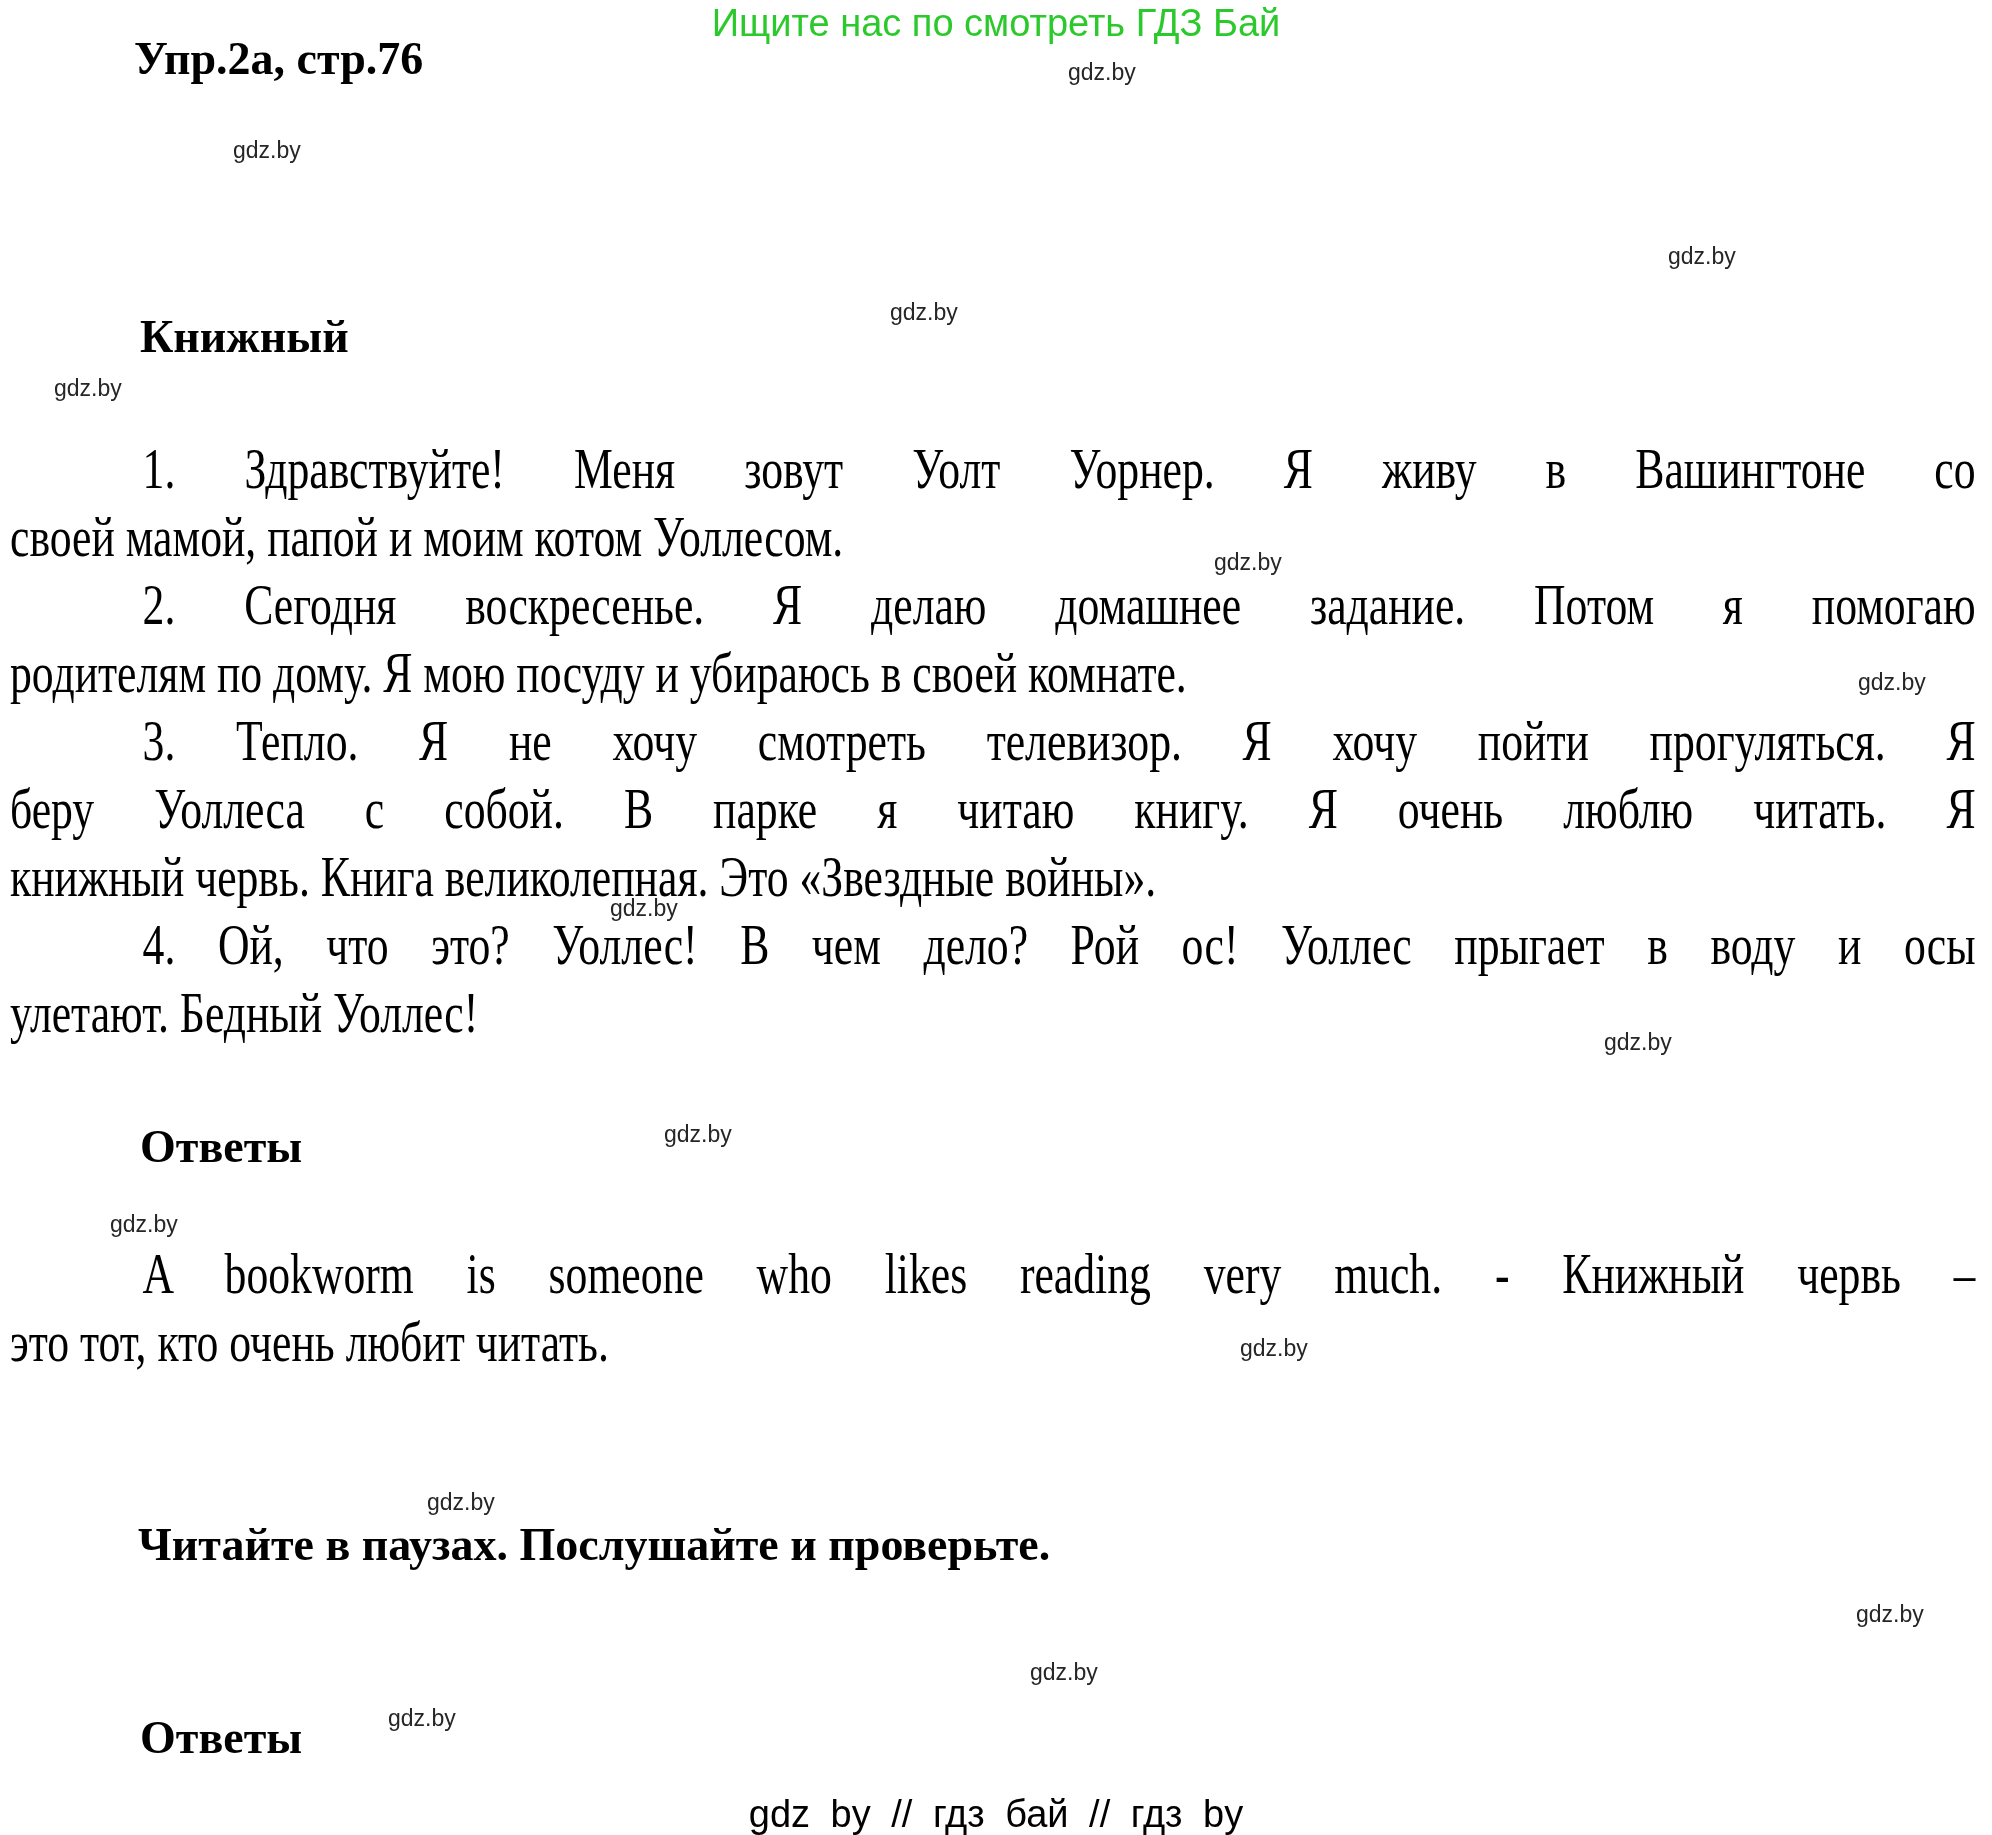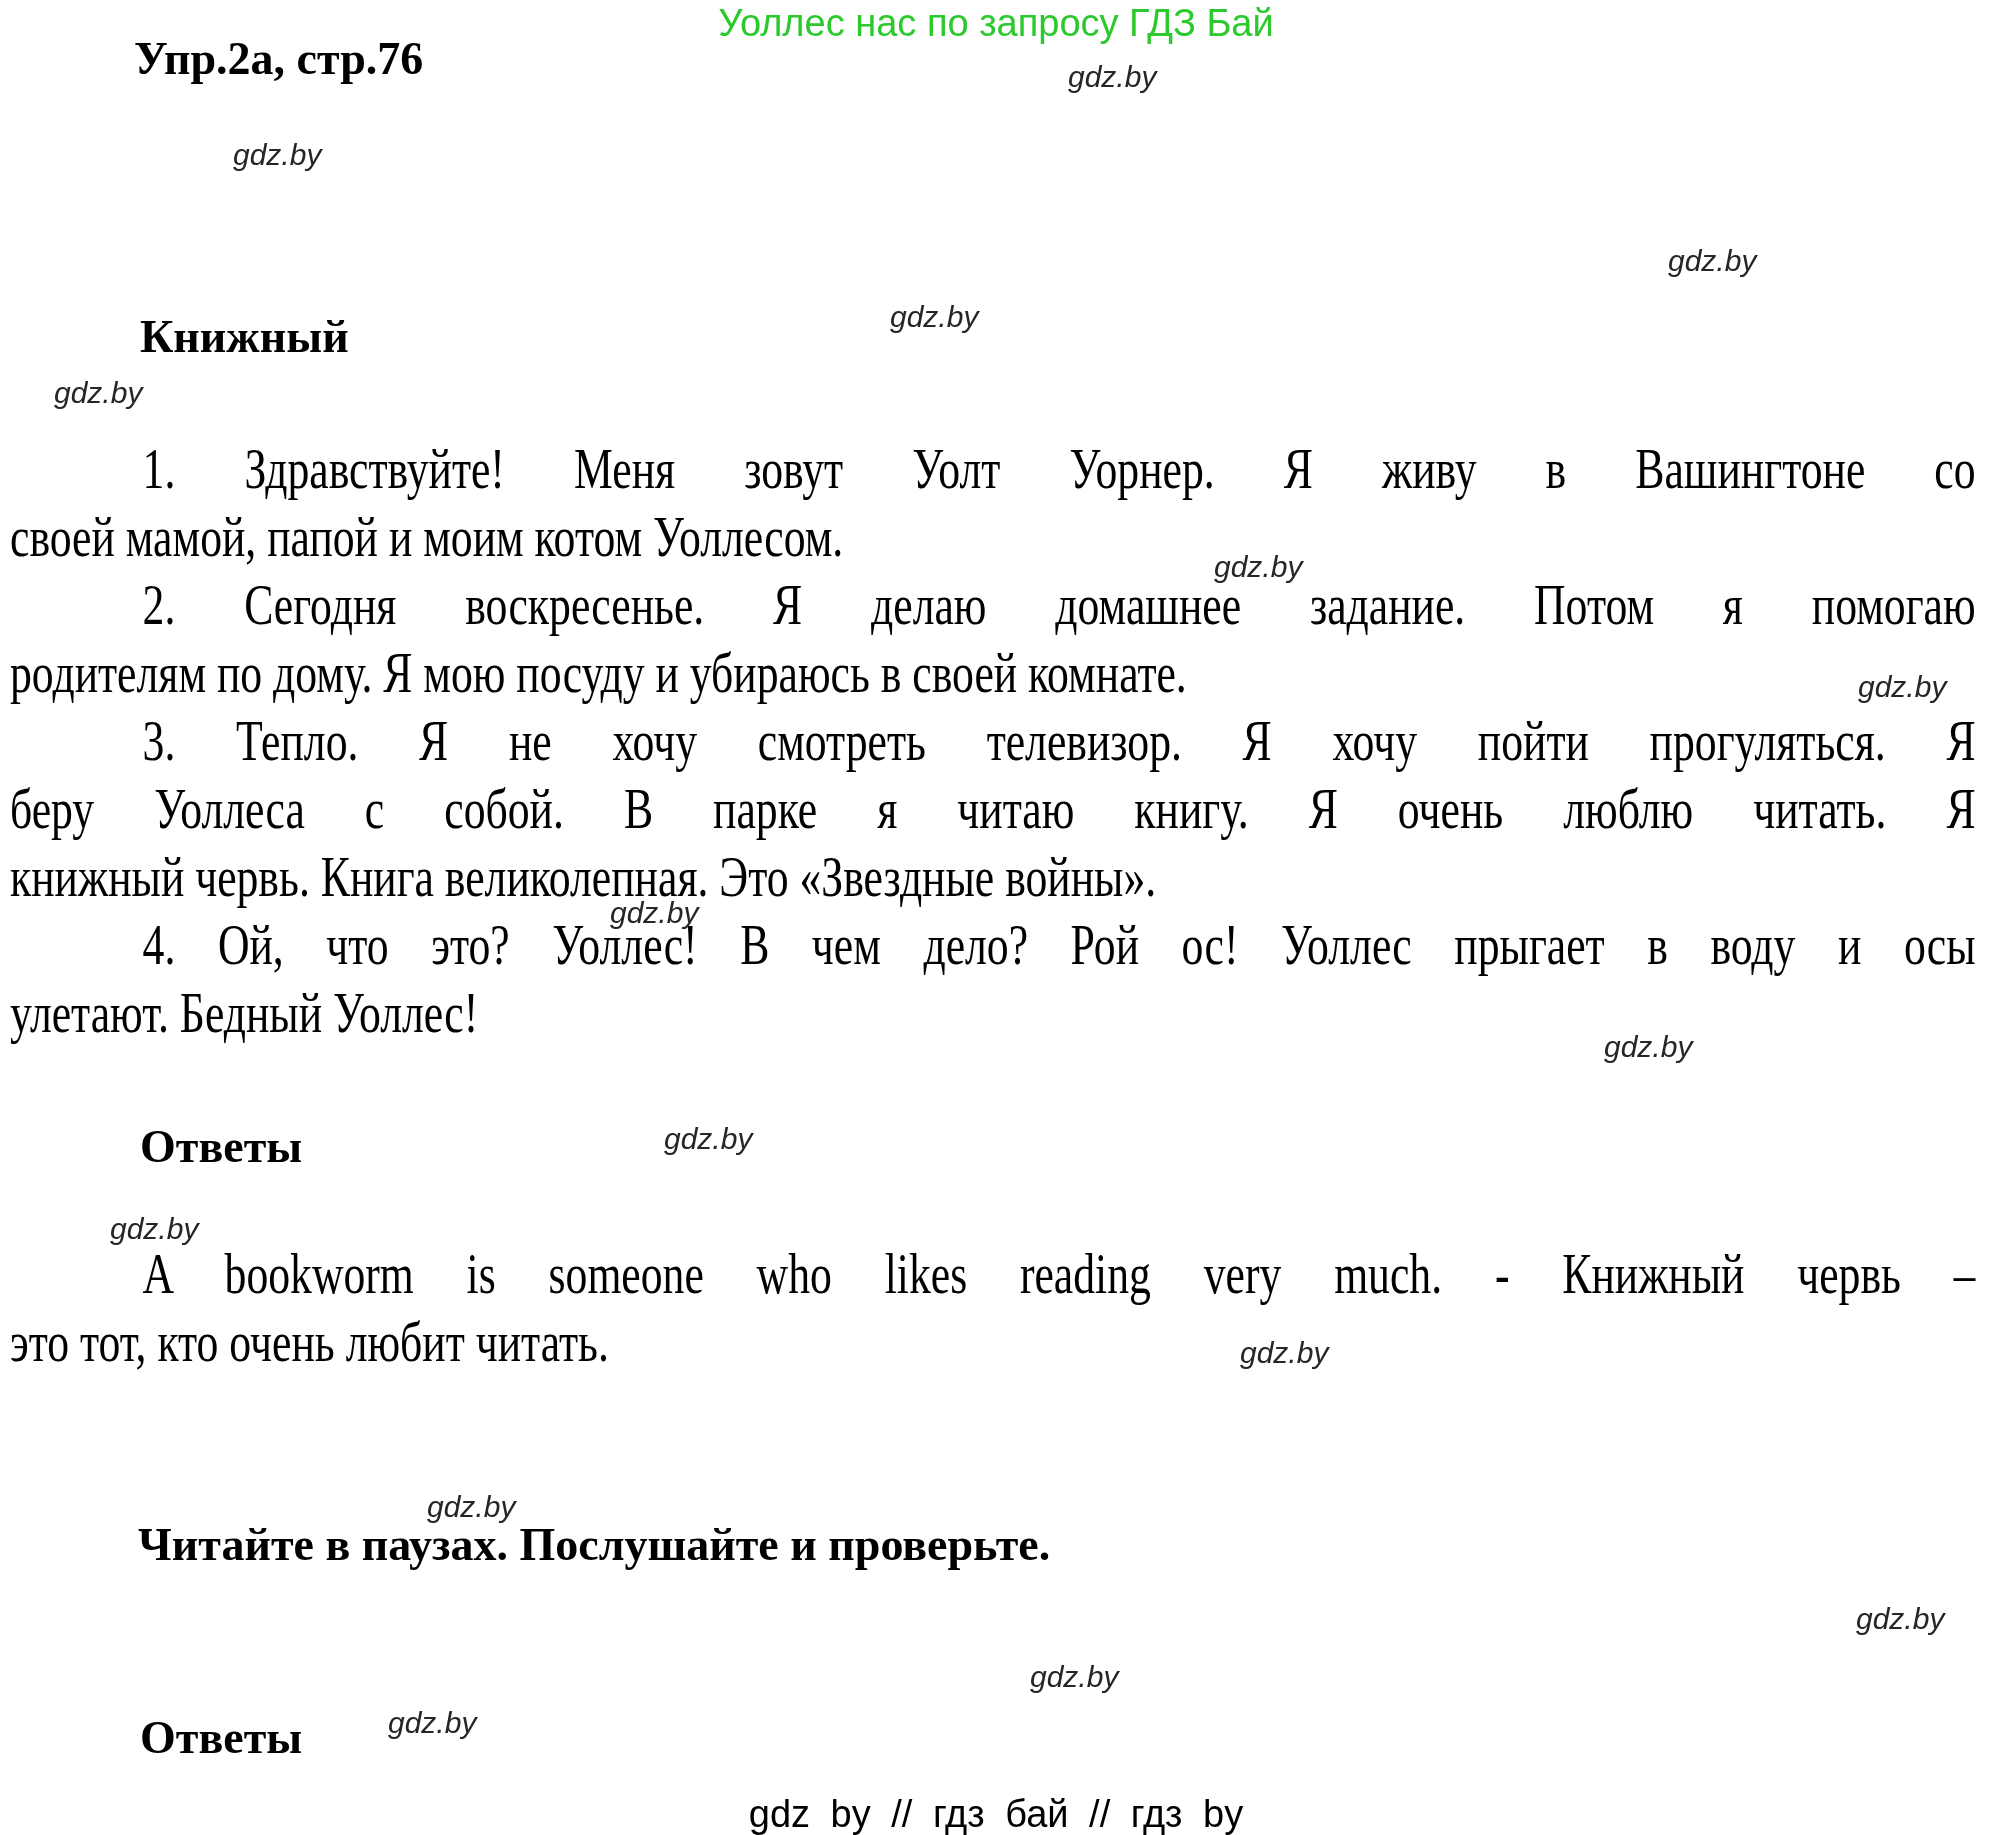--- a/index.html
+++ b/index.html
@@ -44,41 +44,40 @@
     white-space: nowrap;
     overflow: hidden;
     text-align: justify;
     text-align-last: justify;
   }
   .tline.tlast { text-align: left; text-align-last: left; }
   .tline.tfirst { text-indent: 170px; }
   .wm {
     position: absolute;
     font-family: "Liberation Sans", sans-serif;
-    font-size: 30px;
+    font-size: 23px;
     line-height: 1.1;
     white-space: nowrap;
-    font-style: italic;
   }
   .footer {
     position: absolute;
     top: 1793px; left: 0;
     width: 100%;
     text-align: center;
     font-family: "Liberation Sans", sans-serif;
     font-size: 38px;
     word-spacing: 10px;
   }
 </style>
 </head>
 <body>
 
 <div class="page">
 
-  <div class="banner" style="color: rgb(43, 201, 43);">Уоллес нас по запросу ГДЗ Бай</div>
+  <div class="banner" style="color: rgb(43, 201, 43);">Ищите нас по смотреть ГДЗ Бай</div>
 
   <div class="h" style="left:134px; top:34px;">Упр.2а, стр.76</div>
 
 
   <div class="h" style="left:140px; top:312px;">Книжный</div>
 
   <div class="textblock" style="top:435px;">
     <div class="tline tfirst">1. Здравствуйте! Меня зовут Уолт Уорнер. Я живу в Вашингтоне со</div>
     <div class="tline tlast">своей мамой, папой и моим котом Уоллесом.</div>
     <div class="tline tfirst">2. Сегодня воскресенье. Я делаю домашнее задание. Потом я помогаю</div>

